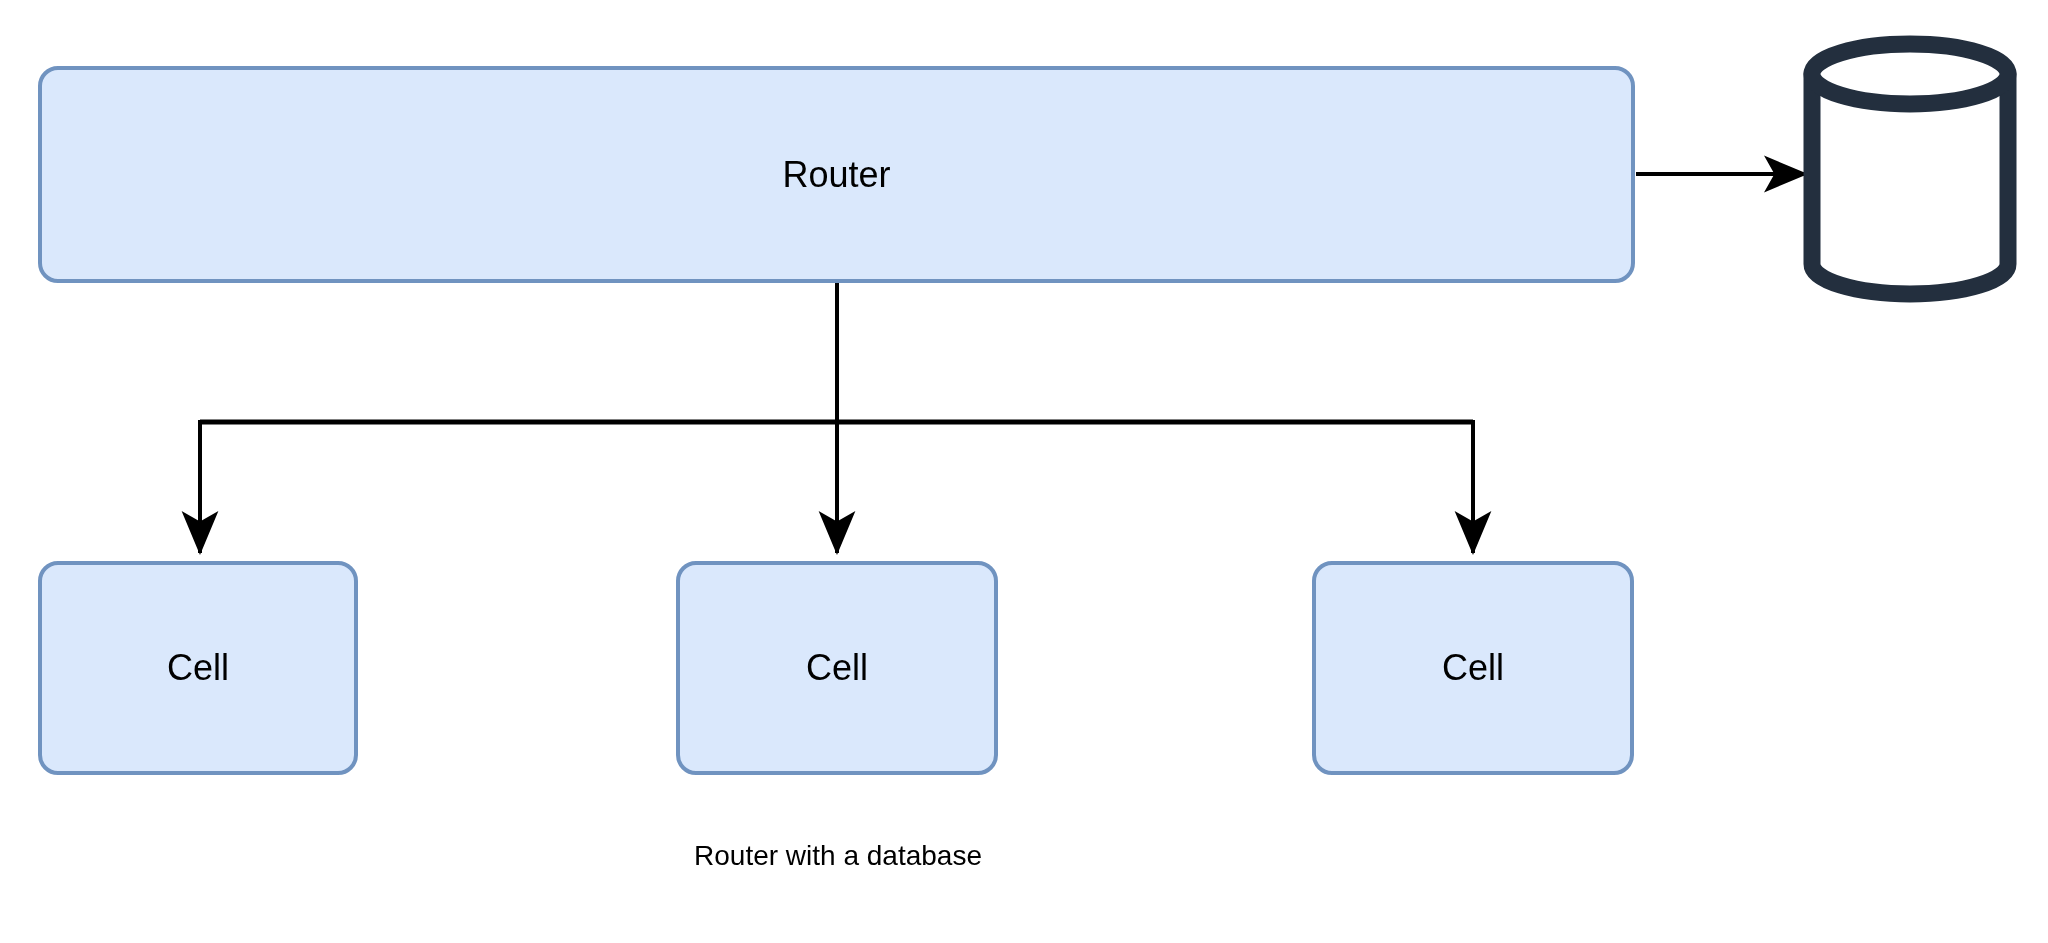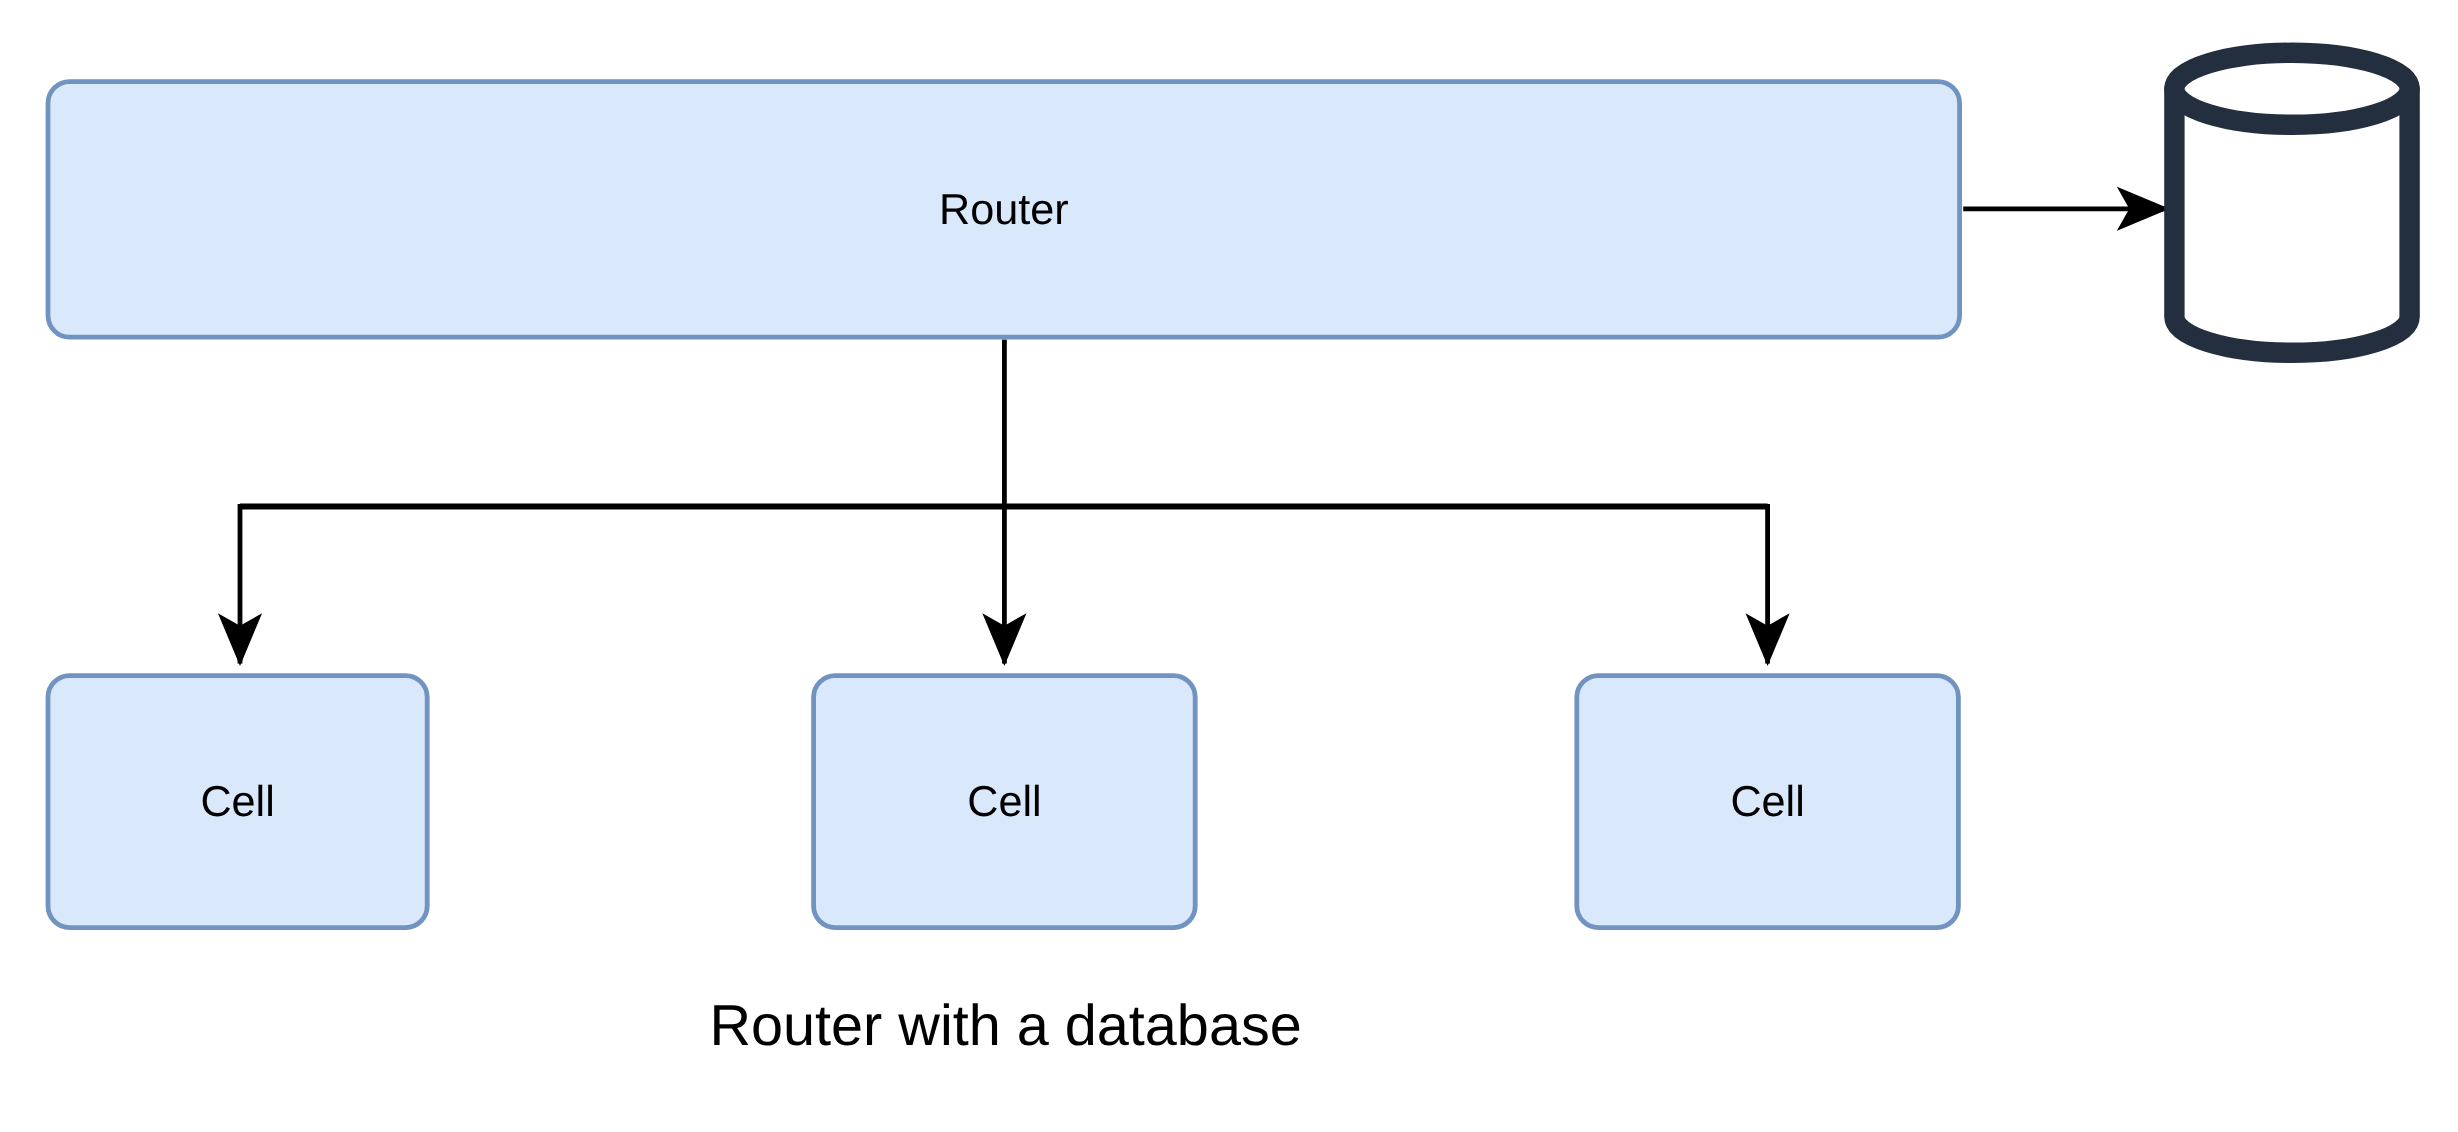--- a/index.html
+++ b/index.html
@@ -35,21 +35,21 @@
     color: #000000;
     text-align: center;
     white-space: nowrap;
     line-height: 1;
     pointer-events: none;
   }
   .box-label {
     font-size: 36px;
   }
   .caption-label {
-    font-size: 48px;
+    font-size: 28px;
   }
   .node-box {
     position: absolute;
     box-sizing: border-box;
     background: #DAE8FC;
     border: 4px solid #7093C0;
     border-radius: 20px;
   }
   .box-text-wrap {
     position: absolute;

